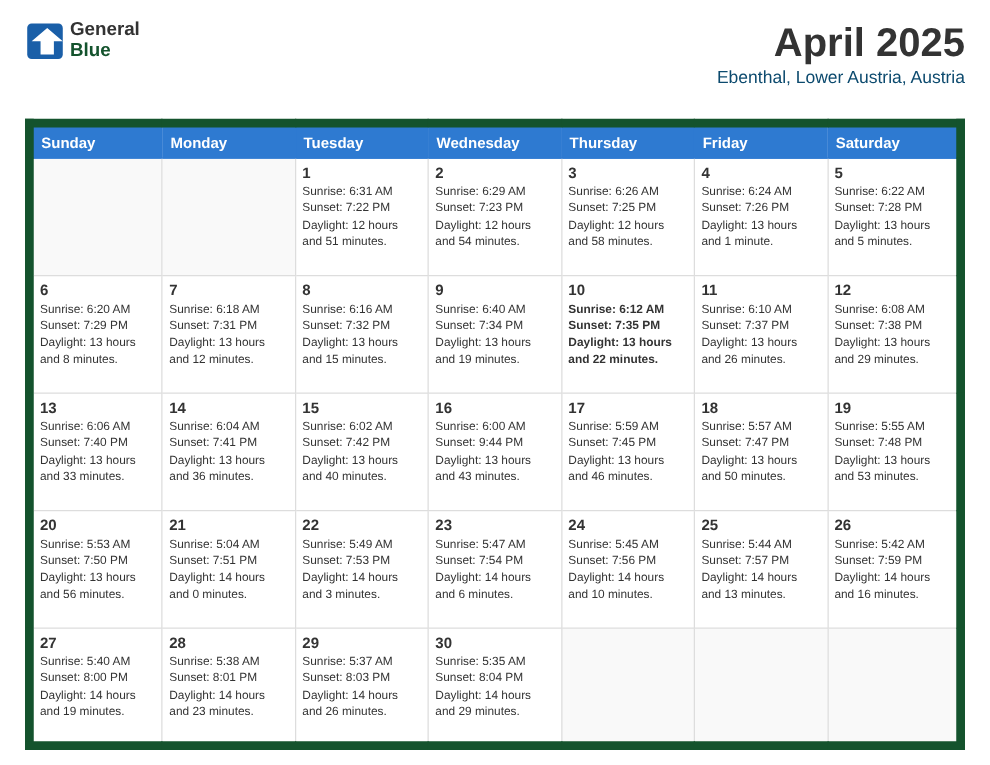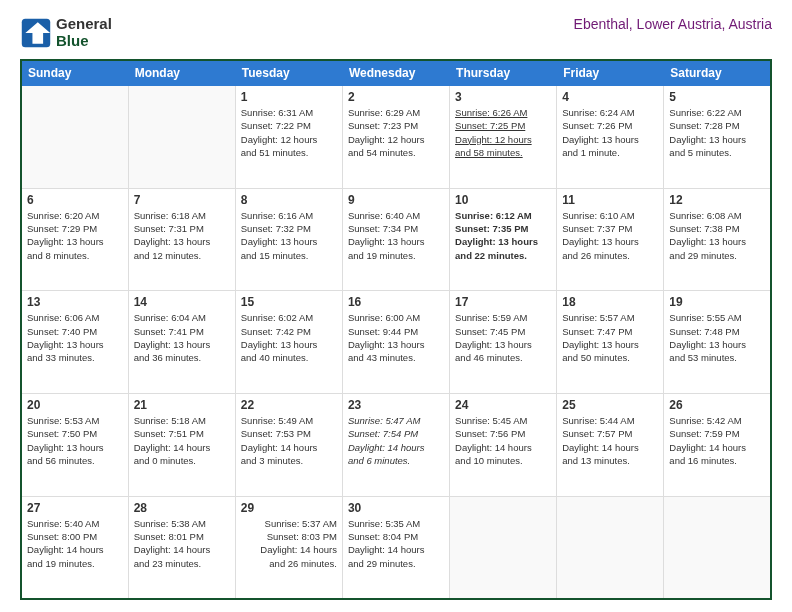--- a/index.html
+++ b/index.html
@@ -44,28 +44,29 @@
     .title-block {
       text-align: right;
     }
     .title-month {
       font-size: 32px;
       font-weight: bold;
       color: #333;
     }
     .title-location {
       font-size: 14px;
-      color: #701a75;
+      color: #0c4a6e;
     }
     .calendar {
       flex: 1;
-      border: 2px solid #14532d;
+      border: 7px solid #14532d;
       border-collapse: collapse;
       width: 100%;
       table-layout: fixed;
+      margin-top: 16px;
     }
     .calendar th {
       background-color: #2e7ad1;
       color: #fff;
       text-align: left;
       padding: 5px 6px;
       font-size: 12px;
       font-weight: bold;
       border: 1px solid #2e7ad1;
     }
@@ -101,20 +102,21 @@
       <svg class="logo-icon" viewBox="0 0 36 36">
         <rect x="2" y="2" width="32" height="32" rx="4" fill="#1a5fa8"></rect>
         <polygon points="20,6 34,18 26,18 26,30 14,30 14,18 6,18" fill="white"></polygon>
       </svg>
       <div class="logo-text">
         <span class="logo-general">General</span>
         <span class="logo-blue">Blue</span>
       </div>
     </div>
     <div class="title-block">
+      <div class="title-month">April 2025</div>
       <div class="title-location">Ebenthal, Lower Austria, Austria</div>
     </div>
   </div>
 
   <table class="calendar">
     <thead>
       <tr>
         <th>Sunday</th>
         <th>Monday</th>
         <th>Tuesday</th>
@@ -137,21 +139,21 @@
           </td>
           <td>
             <span class="day-num">2</span>
             <div class="day-info" style="white-space: pre-line;">Sunrise: 6:29 AM
 Sunset: 7:23 PM
 Daylight: 12 hours
 and 54 minutes.</div>
           </td>
           <td>
             <span class="day-num">3</span>
-            <div class="day-info" style="white-space: pre-line; text-decoration: underline;">Sunrise: 6:26 AM
+            <div class="day-info" style="white-space: pre-line;">Sunrise: 6:26 AM
 Sunset: 7:25 PM
 Daylight: 12 hours
 and 58 minutes.</div>
           </td>
           <td>
             <span class="day-num">4</span>
             <div class="day-info" style="white-space: pre-line;">Sunrise: 6:24 AM
 Sunset: 7:26 PM
 Daylight: 13 hours
 and 1 minute.</div>
@@ -269,35 +271,35 @@
         <tr>
           <td>
             <span class="day-num">20</span>
             <div class="day-info" style="white-space: pre-line;">Sunrise: 5:53 AM
 Sunset: 7:50 PM
 Daylight: 13 hours
 and 56 minutes.</div>
           </td>
           <td>
             <span class="day-num">21</span>
-            <div class="day-info" style="white-space: pre-line;">Sunrise: 5:18 AM
+            <div class="day-info" style="white-space: pre-line;">Sunrise: 5:04 AM
 Sunset: 7:51 PM
 Daylight: 14 hours
 and 0 minutes.</div>
           </td>
           <td>
             <span class="day-num">22</span>
             <div class="day-info" style="white-space: pre-line;">Sunrise: 5:49 AM
 Sunset: 7:53 PM
 Daylight: 14 hours
 and 3 minutes.</div>
           </td>
           <td>
             <span class="day-num">23</span>
-            <div class="day-info" style="white-space: pre-line; font-style: italic;">Sunrise: 5:47 AM
+            <div class="day-info" style="white-space: pre-line;">Sunrise: 5:47 AM
 Sunset: 7:54 PM
 Daylight: 14 hours
 and 6 minutes.</div>
           </td>
           <td>
             <span class="day-num">24</span>
             <div class="day-info" style="white-space: pre-line;">Sunrise: 5:45 AM
 Sunset: 7:56 PM
 Daylight: 14 hours
 and 10 minutes.</div>
@@ -327,21 +329,21 @@
           </td>
           <td>
             <span class="day-num">28</span>
             <div class="day-info" style="white-space: pre-line;">Sunrise: 5:38 AM
 Sunset: 8:01 PM
 Daylight: 14 hours
 and 23 minutes.</div>
           </td>
           <td>
             <span class="day-num">29</span>
-            <div class="day-info" style="white-space: pre-line; text-align: right;">Sunrise: 5:37 AM
+            <div class="day-info" style="white-space: pre-line;">Sunrise: 5:37 AM
 Sunset: 8:03 PM
 Daylight: 14 hours
 and 26 minutes.</div>
           </td>
           <td>
             <span class="day-num">30</span>
             <div class="day-info" style="white-space: pre-line;">Sunrise: 5:35 AM
 Sunset: 8:04 PM
 Daylight: 14 hours
 and 29 minutes.</div>

